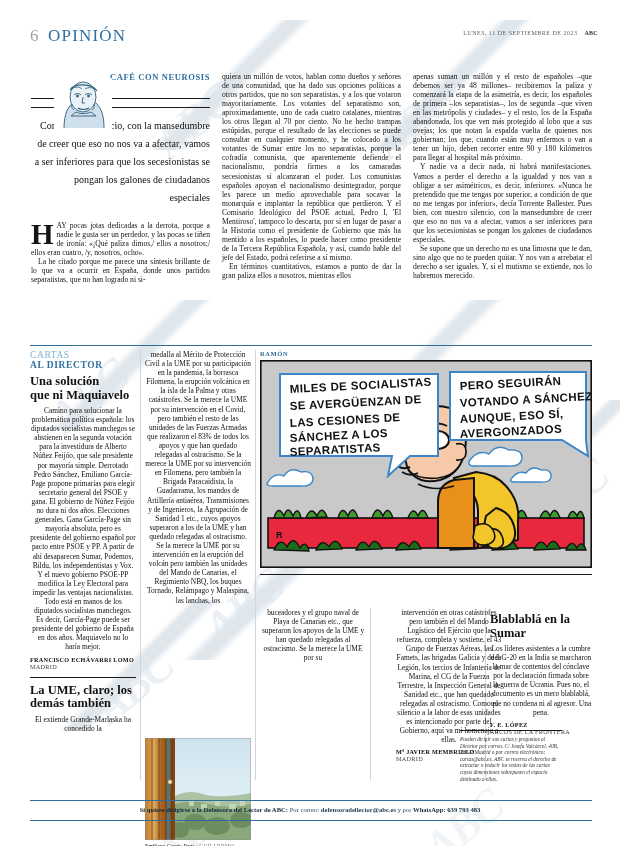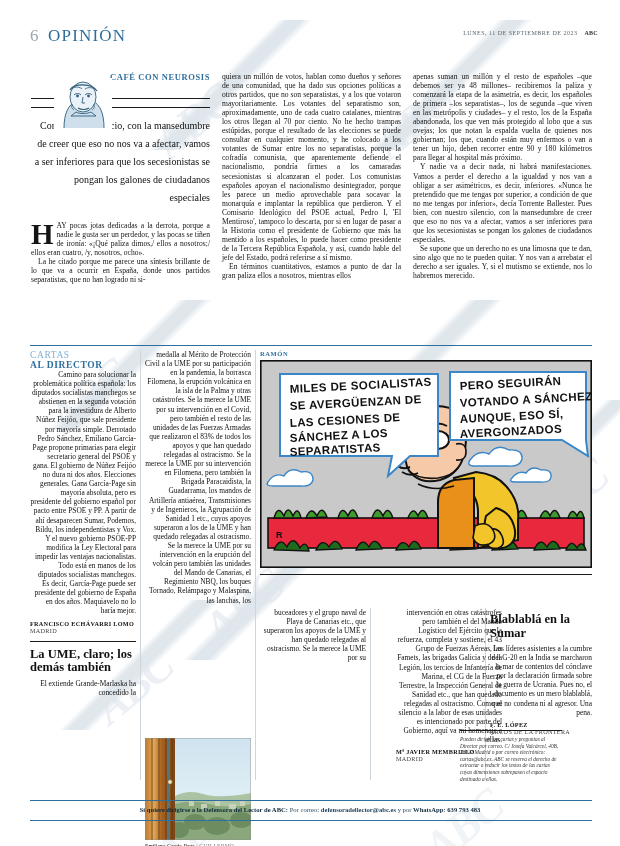--- a/index.html
+++ b/index.html
@@ -58,21 +58,21 @@
   
   .mid-rule { position:absolute; left:30px; top:345px; width:562px; border-top:1px solid #2f6f9e; }
 
   
   .letters { position:absolute; top:350px; left:30px; width:562px; }
   .cartas-head { color:#7fb0d4; font-size:9.5px; line-height:10px; letter-spacing:.6px;
                  font-family:"Liberation Serif",serif; }
   .cartas-head .l2 { color:#2f6f9e; font-weight:bold; }
   .let-title { font-size:12.5px; font-weight:bold; line-height:13.5px; margin:5px 0 4px 0;
                font-family:"Liberation Serif",serif; }
-  .let-body { font-size:7.4px; line-height:9.1px; text-align:right; font-family:"Liberation Serif",serif; }
+  .let-body { font-size:7.4px; line-height:9.1px; text-align:center; font-family:"Liberation Serif",serif; }
   .let-body p { margin:0; }
   .sig { font-size:6.2px; font-weight:bold; letter-spacing:.3px; margin-top:4px;
          font-family:"Liberation Serif",serif; }
   .sig .city { display:block; font-weight:normal; color:#444; letter-spacing:.3px; }
   .let-rule { border-top:1px solid #1a1a1a; margin:7px 0 6px 0; }
 
   .l-col-1 { position:absolute; left:0;   top:0;  width:106px; }
   .l-col-2 { position:absolute; left:115px; top:0; width:106px; }
   .l-col-3 { position:absolute; left:230px; top:258px; width:106px; }
   .l-col-4 { position:absolute; left:345px; top:258px; width:106px;margin-left:21px; }
@@ -196,20 +196,22 @@
   <div class="vline" style="left:110px; height:430px;"></div>
   <div class="vline" style="left:225px; height:430px;"></div>
   <div class="vline" style="left:340px; top:258px; height:172px;"></div>
   <div class="vline" style="left:455px; top:258px; height:172px;"></div>
 
   <div class="l-col-1">
     <div class="cartas-head">
       <div>CARTAS</div>
       <div class="l2">AL DIRECTOR</div>
     </div>
+    <div class="let-title" style="white-space:pre-line;">Una solución
+que ni Maquiavelo</div>
     <div class="let-body">
       <p>Camino para solucionar la problemática política española: los diputados socialistas manchegos se abstienen en la segunda votación para la investidura de Alberto Núñez Feijóo, que sale presidente por mayoría simple. Derrotado Pedro Sánchez, Emiliano García-Page propone primarias para elegir secretario general del PSOE y gana. El gobierno de Núñez Feijóo no dura ni dos años. Elecciones generales. Gana García-Page sin mayoría absoluta, pero es presidente del gobierno español por pacto entre PSOE y PP.  A partir de ahí desaparecen Sumar, Podemos, Bildu, los independentistas y Vox. Y el nuevo gobierno PSOE-PP modifica la Ley Electoral para impedir las ventajas nacionalistas. Todo está en manos de los diputados socialistas manchegos. Es decir, García-Page puede ser presidente del gobierno de España en dos años. Maquiavelo no lo haría mejor.</p>
     </div>
     <div class="sig">
       <span>FRANCISCO ECHÁVARRI LOMO</span>
       <span class="city">MADRID</span>
     </div>
     <div class="let-rule"></div>
     <div class="let-title" style="white-space:pre-line;">La UME, claro; los
 demás también</div>

